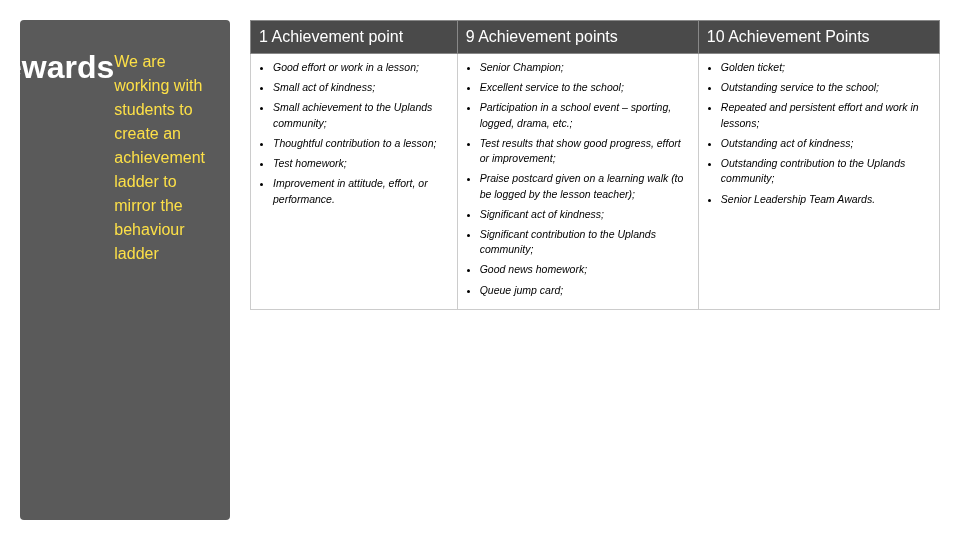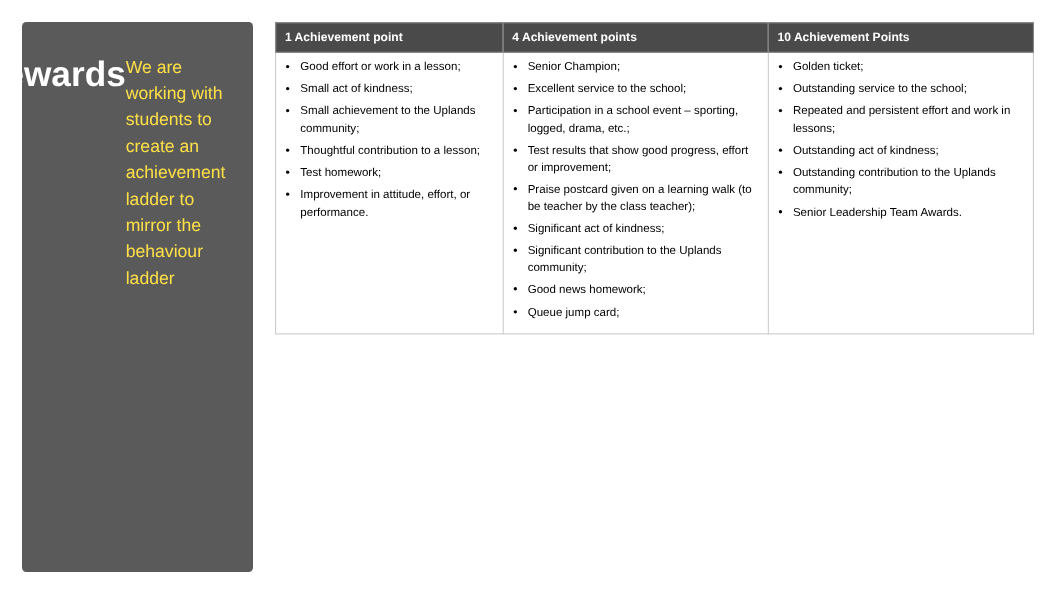--- a/index.html
+++ b/index.html
@@ -56,33 +56,34 @@
       flex-direction: column;
     }
     table {
       width: 100%;
       border-collapse: collapse;
       table-layout: fixed;
     }
     th {
       background: #4a4a4a;
       color: #fff;
-      font-weight: bold;
-      font-size: 11px;
+      font-weight: normal;
+      font-size: 16px;
       padding: 7px 8px;
       text-align: left;
       border: 1px solid #888;
     }
     td {
       vertical-align: top;
       padding: 6px 8px;
       border: 1px solid #ccc;
       font-size: 10.5px;
       line-height: 1.45;
       background: #fff;
+      font-style: italic;
     }
     td ul {
       list-style: disc;
       padding-left: 14px;
     }
     td ul li {
       margin-bottom: 5px;
     }
     col.col1 { width: 30%; }
     col.col2 { width: 35%; }
@@ -100,21 +101,21 @@
   <div class="right-panel">
     <table>
       <colgroup>
         <col class="col1">
         <col class="col2">
         <col class="col3">
       </colgroup>
       <thead>
         <tr>
           <th>1 Achievement point</th>
-          <th>4 Achievement points</th>
+          <th>9 Achievement points</th>
           <th>10 Achievement Points</th>
         </tr>
       </thead>
       <tbody>
         <tr>
           <td>
             <ul id="col1-list">
                 <li>Good effort or work in a lesson;</li>
                 <li>Small act of kindness;</li>
                 <li>Small achievement to the Uplands community;</li>
@@ -122,21 +123,21 @@
                 <li>Test homework;</li>
                 <li>Improvement in attitude, effort, or performance.</li>
               </ul>
           </td>
           <td>
             <ul id="col2-list">
                 <li>Senior Champion;</li>
                 <li>Excellent service to the school;</li>
                 <li>Participation in a school event – sporting, logged, drama, etc.;</li>
                 <li>Test results that show good progress, effort or improvement;</li>
-                <li>Praise postcard given on a learning walk (to be teacher by the class teacher);</li>
+                <li>Praise postcard given on a learning walk (to be logged by the lesson teacher);</li>
                 <li>Significant act of kindness;</li>
                 <li>Significant contribution to the Uplands community;</li>
                 <li>Good news homework;</li>
                 <li>Queue jump card;</li>
               </ul>
           </td>
           <td>
             <ul id="col3-list">
                 <li>Golden ticket;</li>
                 <li>Outstanding service to the school;</li>

